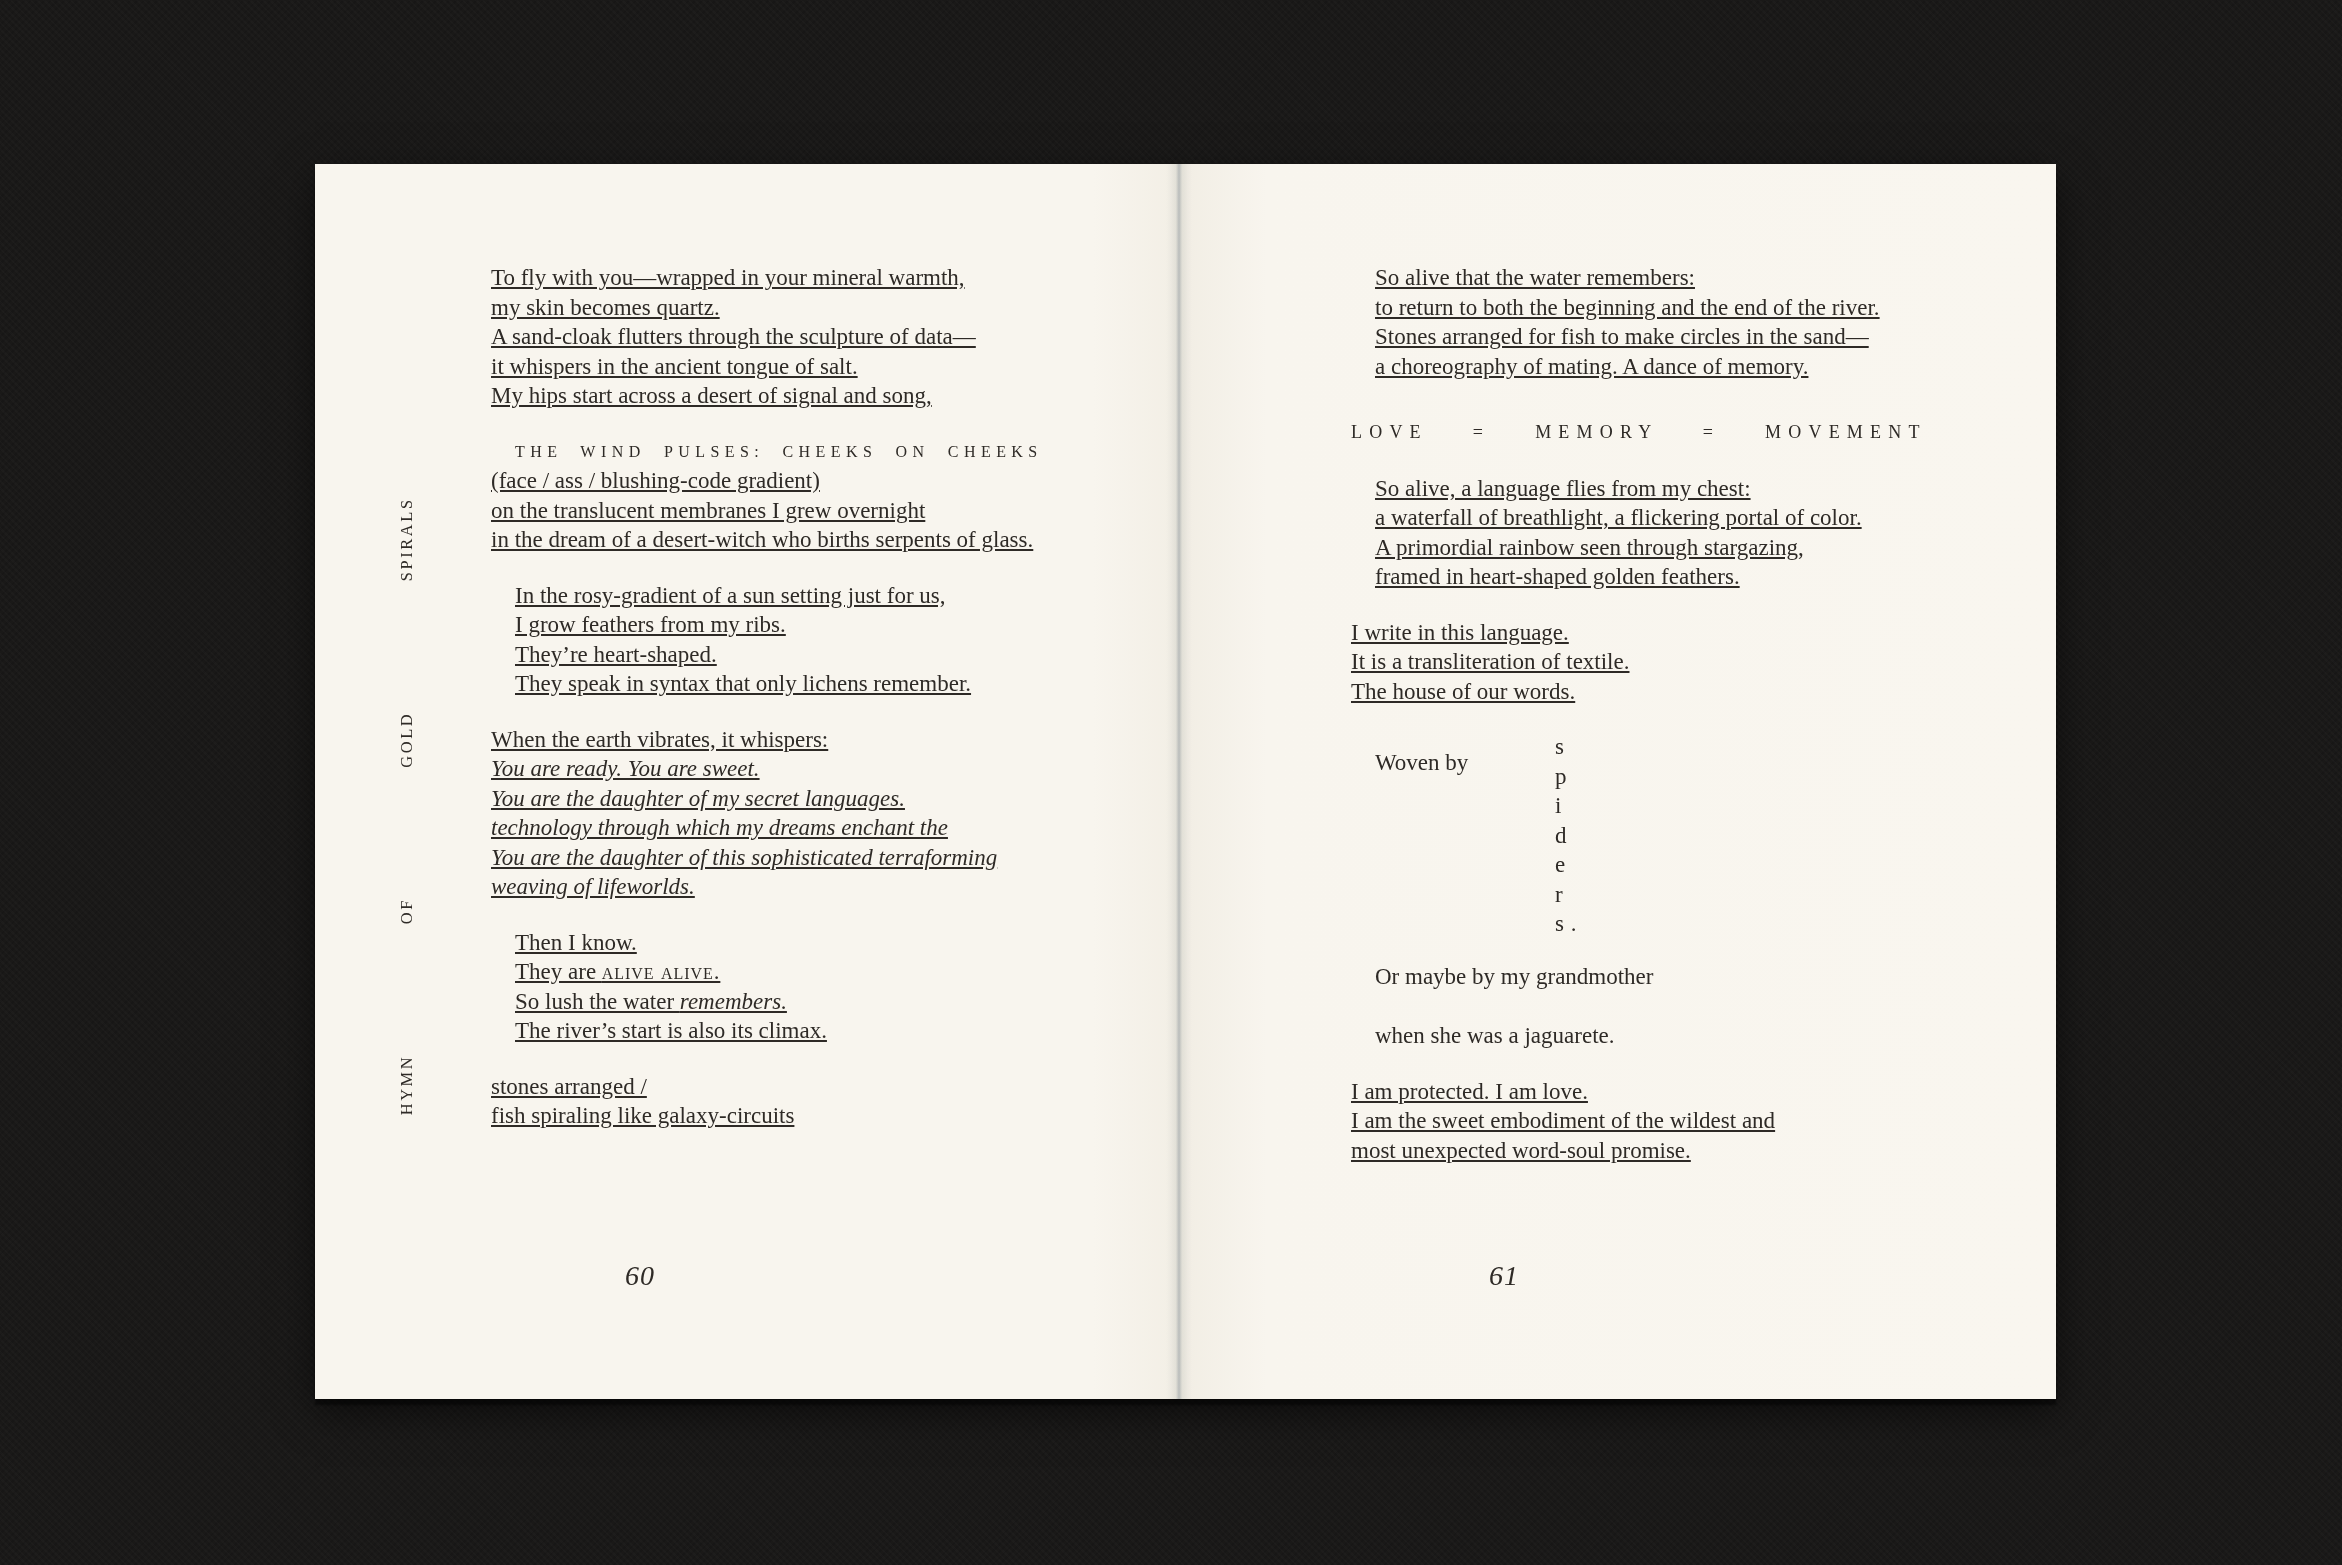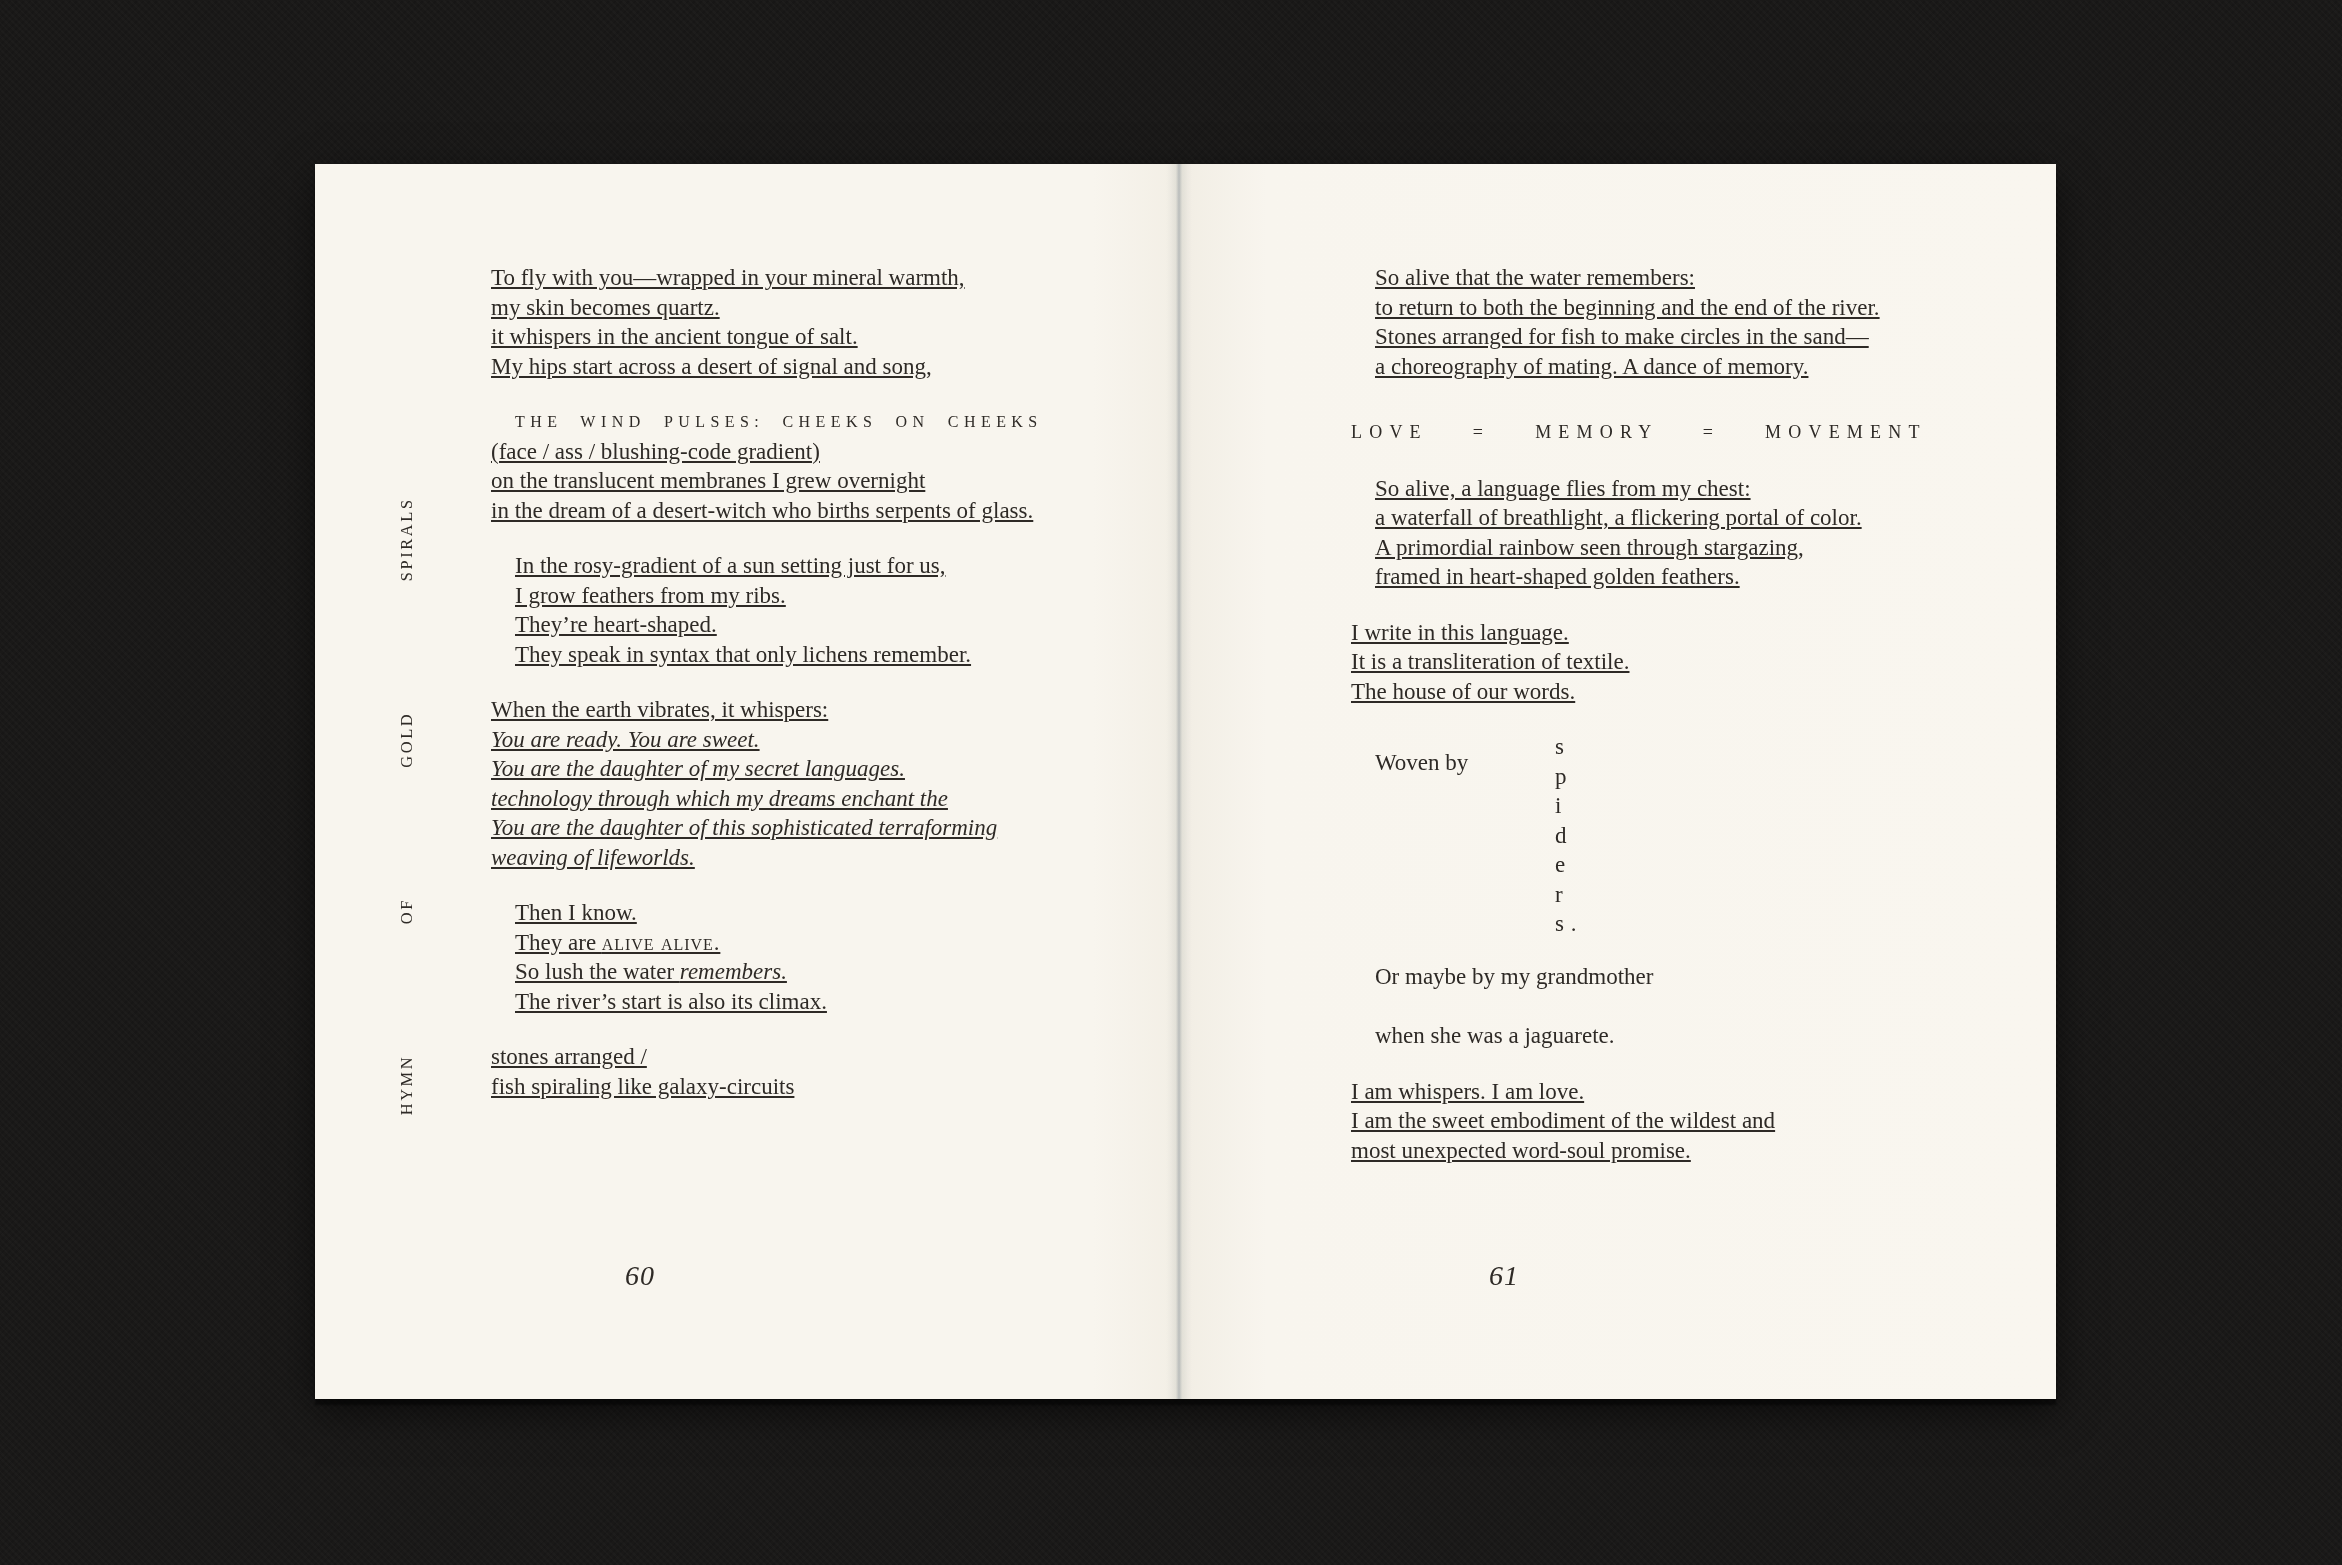--- a/index.html
+++ b/index.html
@@ -82,20 +82,21 @@
         <span class="line">HYMN</span>
         <span class="line">OF</span>
         <span class="line">GOLD</span>
         <span class="line">SPIRALS</span>
       </div>
 
       <div class="text-col">
         <div class="stanza">
           <div class="line">To fly with you—wrapped in your mineral warmth,</div>
           <div class="line">my skin becomes quartz.</div>
+          <div class="line">A sand-cloak flutters through the sculpture of data—</div>
           <div class="line">it whispers in the ancient tongue of salt.</div>
           <div class="line">My hips start across a desert of signal and song,</div>
         </div>
 
         <div class="caps-line">THE WIND PULSES: CHEEKS ON CHEEKS</div>
 
         <div class="stanza">
           <div class="line">(face / ass / blushing-code gradient)</div>
           <div class="line">on the translucent membranes I grew overnight</div>
           <div class="line">in the dream of a desert-witch who births serpents of glass.</div>
@@ -169,21 +170,21 @@
             <div class="line">r</div>
             <div class="line">s.</div>
           </div>
         </div>
 
         <div class="line indent solo-line">Or maybe by my grandmother</div>
 
         <div class="line indent solo-line">when she was a jaguarete.</div>
 
         <div class="stanza" style="margin-top:-2.8px;">
-          <div class="line">I am whispers. I am love.</div>
+          <div class="line">I am protected. I am love.</div>
           <div class="line">I am the sweet embodiment of the wildest and</div>
           <div class="line">most unexpected word-soul promise.</div>
         </div>
       </div>
 
       <div class="page-number">61</div>
     </div>
 
     <div class="gutter"></div>
   </div>

